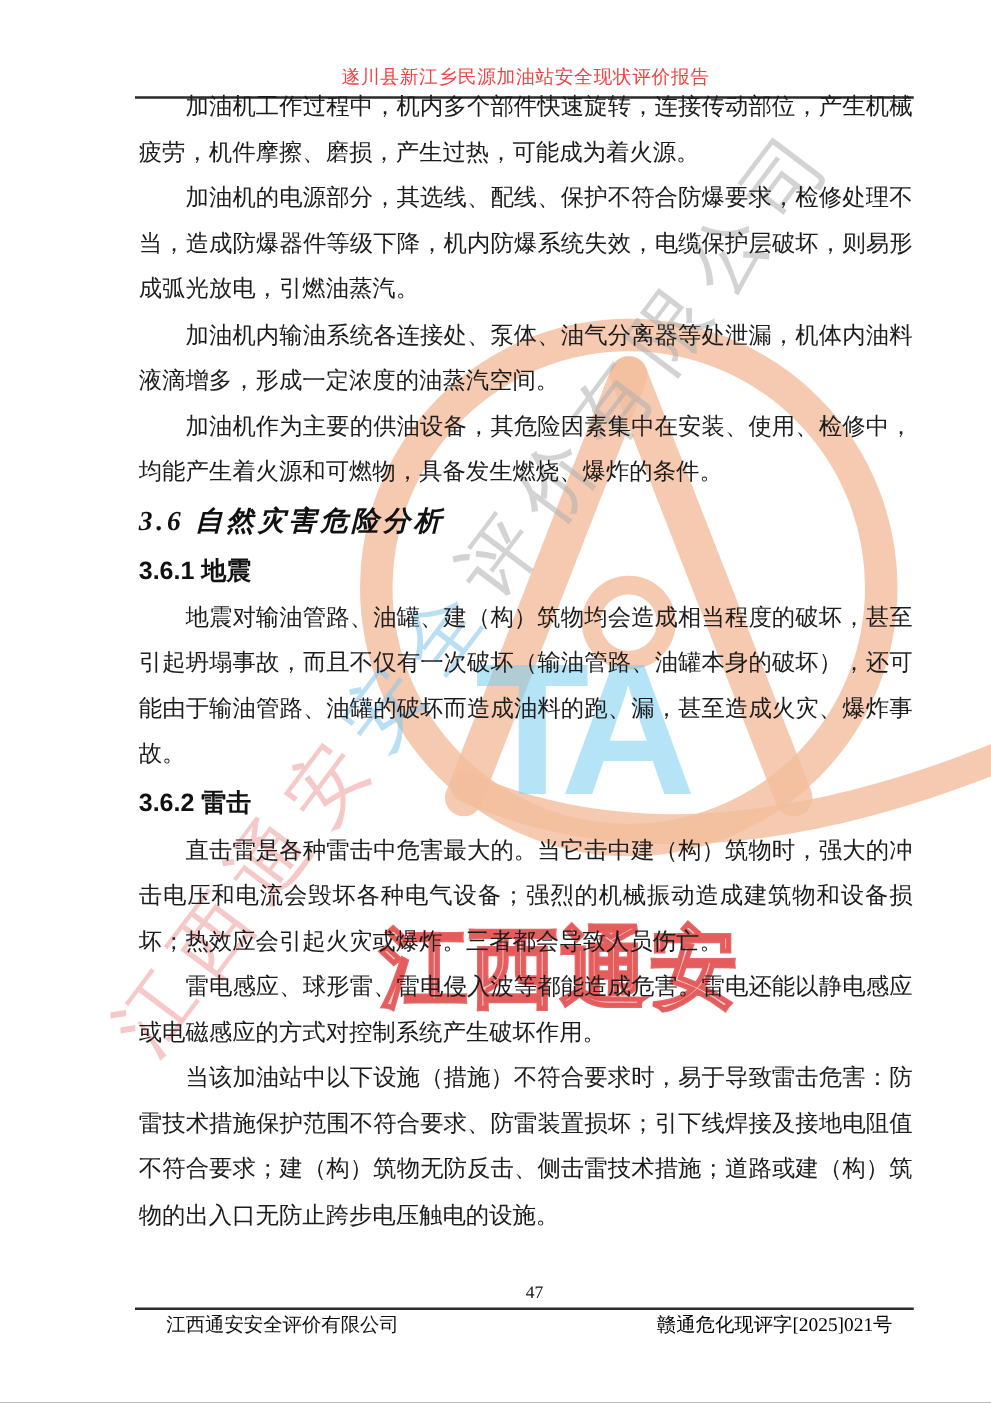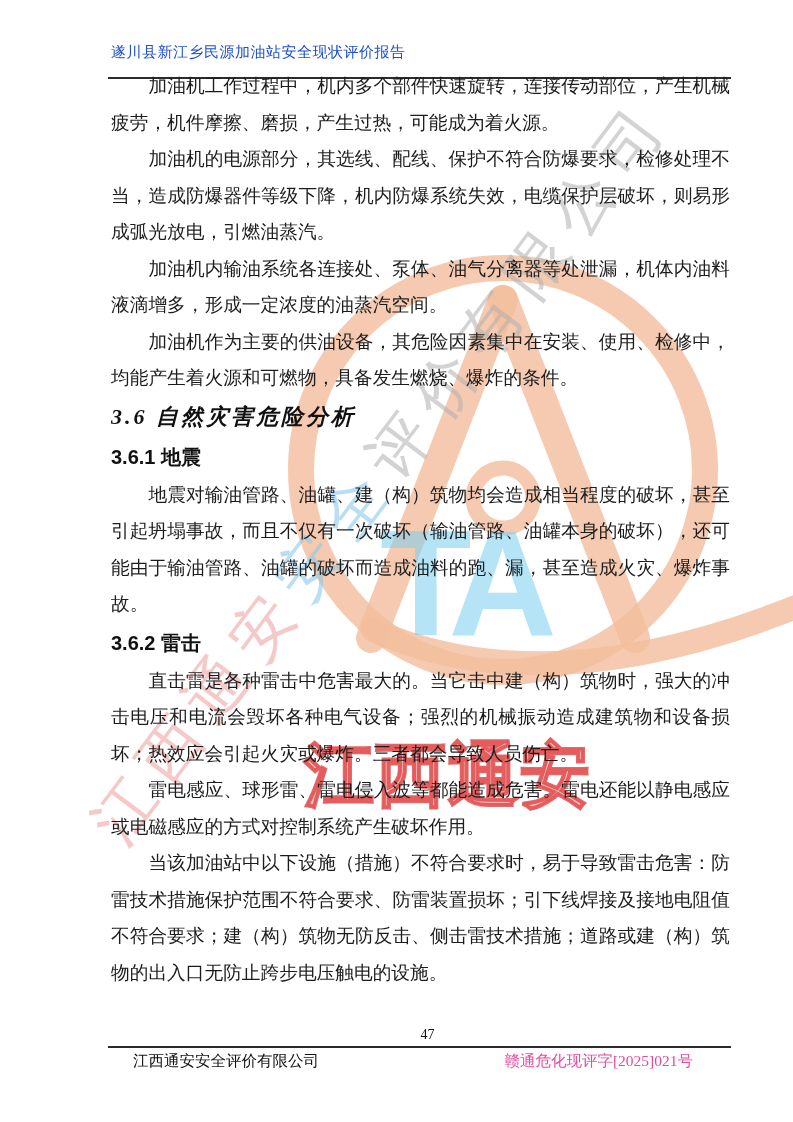--- a/index.html
+++ b/index.html
@@ -7,22 +7,22 @@
     position:relative;
     width:793px;height:1122px;
     background:#ffffff;
     margin:0 auto;
     overflow:hidden;
     font-family:"Liberation Serif","DejaVu Serif",serif;
     color:#1c1c1c;
   }
   
   .header-title{
-    position:absolute;top:41px;left:111px;width:619px;
-    text-align:left;font-size:15px;line-height:22px;color:#1d4ed8;
+    position:absolute;top:51px;left:111px;width:619px;
+    text-align:center;font-size:15px;line-height:22px;color:#ef4444;
     letter-spacing:0.5px;
   }
   .rule{
     position:absolute;left:108px;width:623px;height:0;
     border-top:2px solid #2b2b2b;
   }
   .header-rule{top:77px;}
   .footer-rule{top:1046px;}
   
   .wm{position:absolute;inset:0;z-index:0;pointer-events:none;margin-left:28px;}
@@ -71,21 +71,21 @@
   .page-number{
     position:absolute;top:1026px;left:118px;width:619px;
     text-align:center;font-size:14px;line-height:18px;color:#111;z-index:1;
   }
   .footer-row{
     position:absolute;top:1050px;left:108px;width:623px;
     display:flex;justify-content:space-between;
     padding:0;box-sizing:border-box;z-index:1;
   }
   .footer-company{margin-left:25px;font-size:15.5px;line-height:22px;color:#111;}
-  .footer-docnum{margin-right:38px;font-size:15.5px;line-height:22px;color:#ec4899;}
+  .footer-docnum{margin-right:17px;font-size:15.5px;line-height:22px;color:#000000;}
 </style>
 </head>
 <body>
 
 <div class="page">
 
   <div class="wm">
     <svg class="wm-logo" width="570" height="480" viewBox="0 0 570 480">
       <g fill="none" stroke="#f3bd9c" stroke-opacity="0.8">
 

